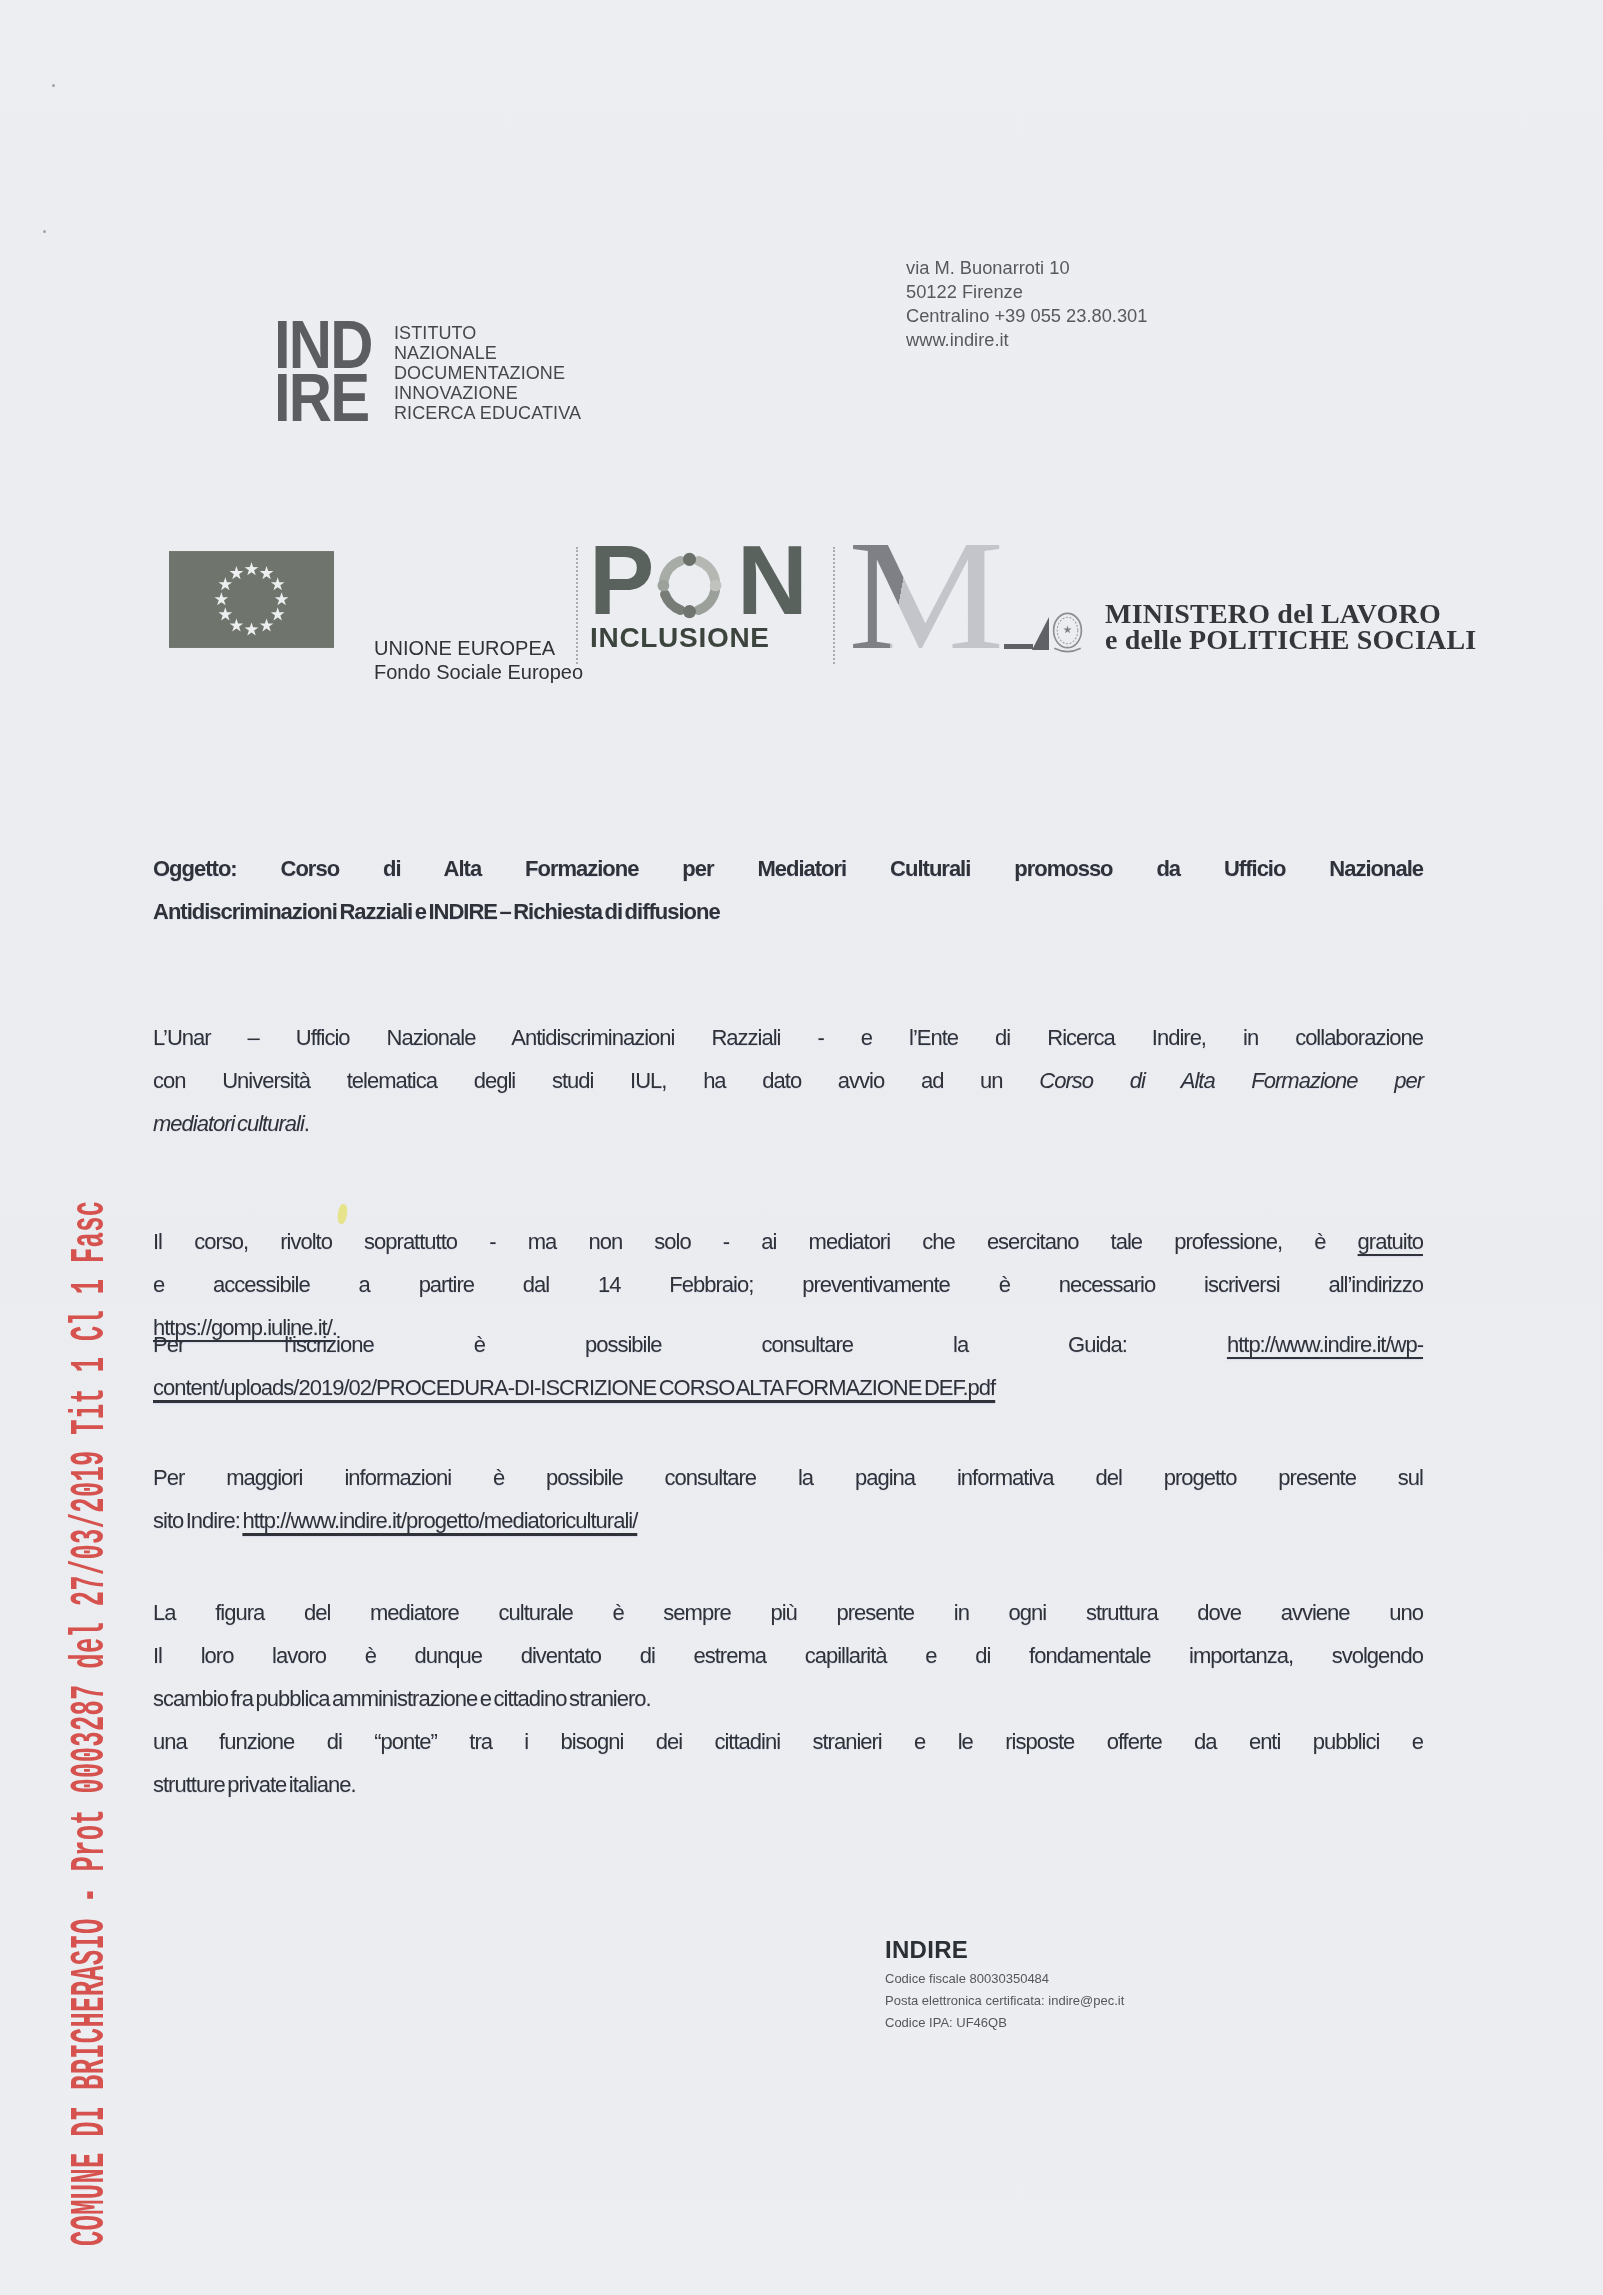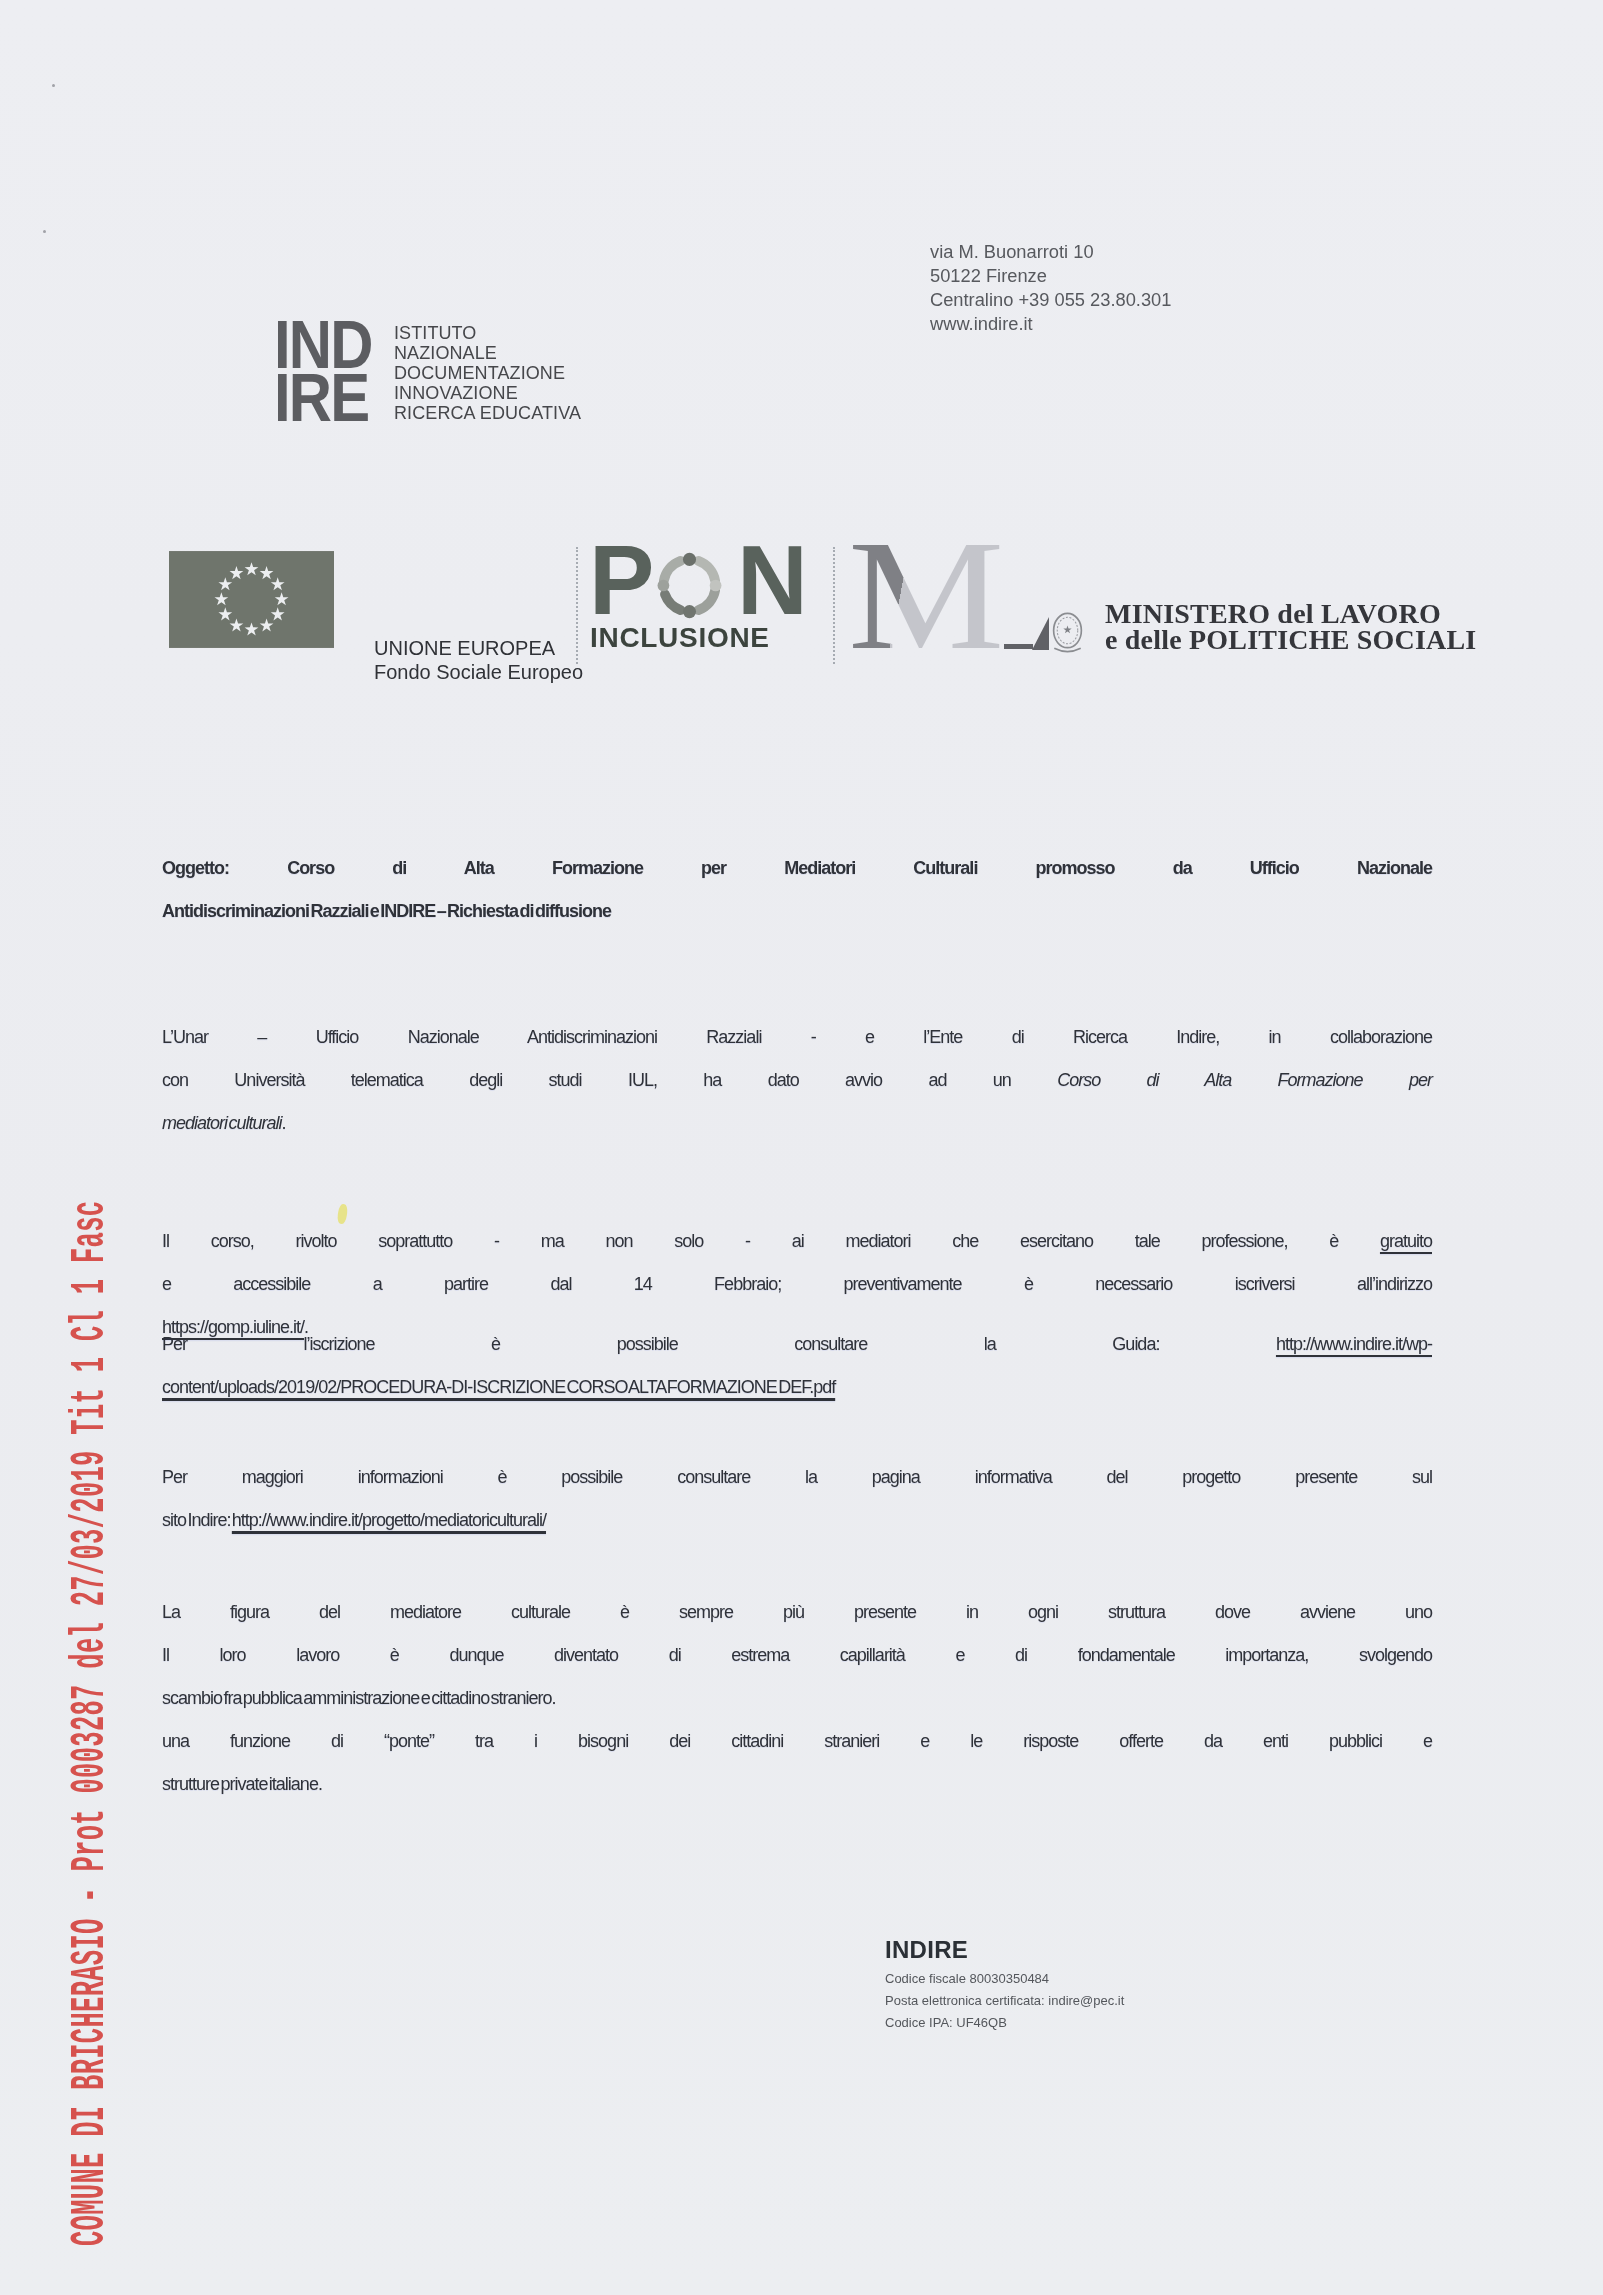--- a/index.html
+++ b/index.html
@@ -7,21 +7,21 @@
   .page{position:relative;width:1604px;height:2295px;overflow:hidden;
         background:linear-gradient(180deg,#edeef2 0%,#ebecf0 55%,#eceef1 100%);}
 
   
   .stamp{position:absolute;left:63px;top:2246px;transform-origin:0 0;
          transform:rotate(-90deg) scaleY(1.9);
          font-family:"Liberation Mono",monospace;font-weight:700;font-size:25.5px;
          letter-spacing:0.3px;color:#d6524e;white-space:nowrap;}
 
   
-  .address{position:absolute;left:906px;top:240px;font-size:18.3px;line-height:24px;color:#57595e;margin-left:24px;}
+  .address{position:absolute;left:906px;top:256px;font-size:18.3px;line-height:24px;color:#57595e;}
 
   
   .indire-big{position:absolute;left:274px;top:318px;font-weight:800;font-size:68px;line-height:53px;
               letter-spacing:-2px;color:#5c5d61;transform:scaleX(.88);transform-origin:0 0;}
   .indire-caption{position:absolute;left:394px;top:323px;font-size:18px;line-height:20px;
                   letter-spacing:0.1px;color:#46474b;}
 
   
   .eu-flag{position:absolute;left:169px;top:551px;}
   .eu-label{position:absolute;left:374px;top:602px;font-size:20px;line-height:24px;color:#303237;margin-top:34px;}
@@ -37,21 +37,21 @@
          background:linear-gradient(100deg,#7f8085 0%,#7f8085 36%,#c4c5cb 36%,#c4c5cb 100%);
          -webkit-background-clip:text;background-clip:text;color:transparent;}
   .min-wedge{position:absolute;left:1032px;top:617px;width:17px;height:33px;background:#606166;
              clip-path:polygon(100% 0,100% 100%,0 100%);}
   .min-foot{position:absolute;left:1004px;top:644px;width:29px;height:5.2px;background:#606166;}
   .min-emblem{position:absolute;left:1049px;top:610px;}
   .min-label{position:absolute;left:1105px;top:601px;font-family:"Liberation Serif",serif;
              font-weight:700;font-size:28px;line-height:25.5px;color:#35363b;letter-spacing:0.2px;}
 
   
-  .para{position:absolute;left:162px;width:1270px;font-size:18px;color:#2f3239;
+  .para{position:absolute;left:153px;width:1270px;font-size:22px;color:#2f3239;
         letter-spacing:-1px;word-spacing:-2.6px;
         text-shadow:0 1.3px 0 rgba(70,90,210,.10);}
   .tl{line-height:43px;text-align:left;}
   .jl{text-align:justify;text-align-last:justify;}
   .p-subject{top:847px;font-weight:700;}
   .p-intro{top:1016px;}
   .p-course{top:1191px;margin-top:29px;}
   .p-guida1{top:1323px;}
   .p-guida2{top:1366px;}
   .p-info{top:1456px;}

